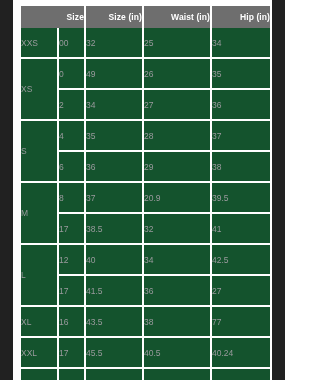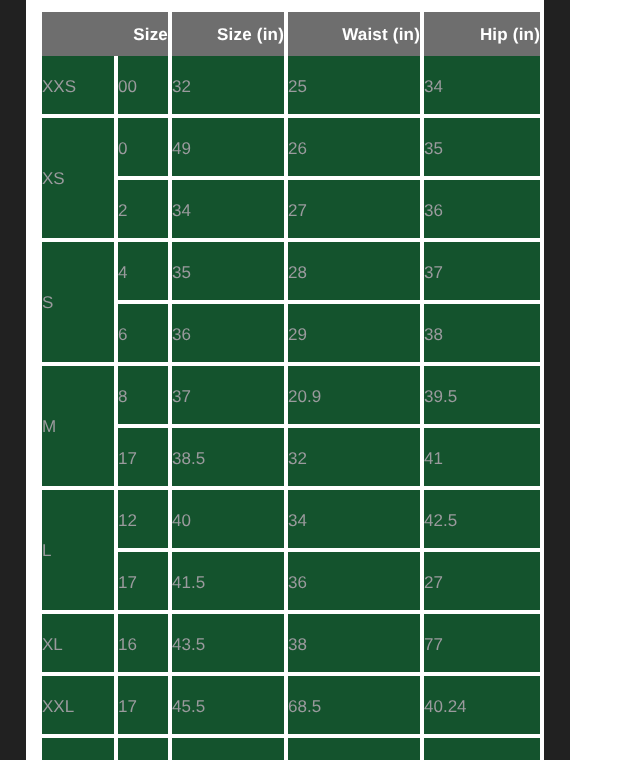--- a/index.html
+++ b/index.html
@@ -177,21 +177,21 @@
             <td class="size-letter" rowspan="1">XL</td>
             <td class="size-num">16</td>
             <td>43.5</td>
             <td>38</td>
             <td>77</td>
           </tr>
           <tr>
             <td class="size-letter" rowspan="1">XXL</td>
             <td class="size-num">17</td>
             <td>45.5</td>
-            <td>68.5</td>
+            <td>40.5</td>
             <td>40.24</td>
           </tr>
           <tr>
             <td class="size-letter" rowspan="1">1X</td>
             <td class="size-num">18</td>
             <td>47.5</td>
             <td>43</td>
             <td>50.5</td>
           </tr>
         </tbody>

